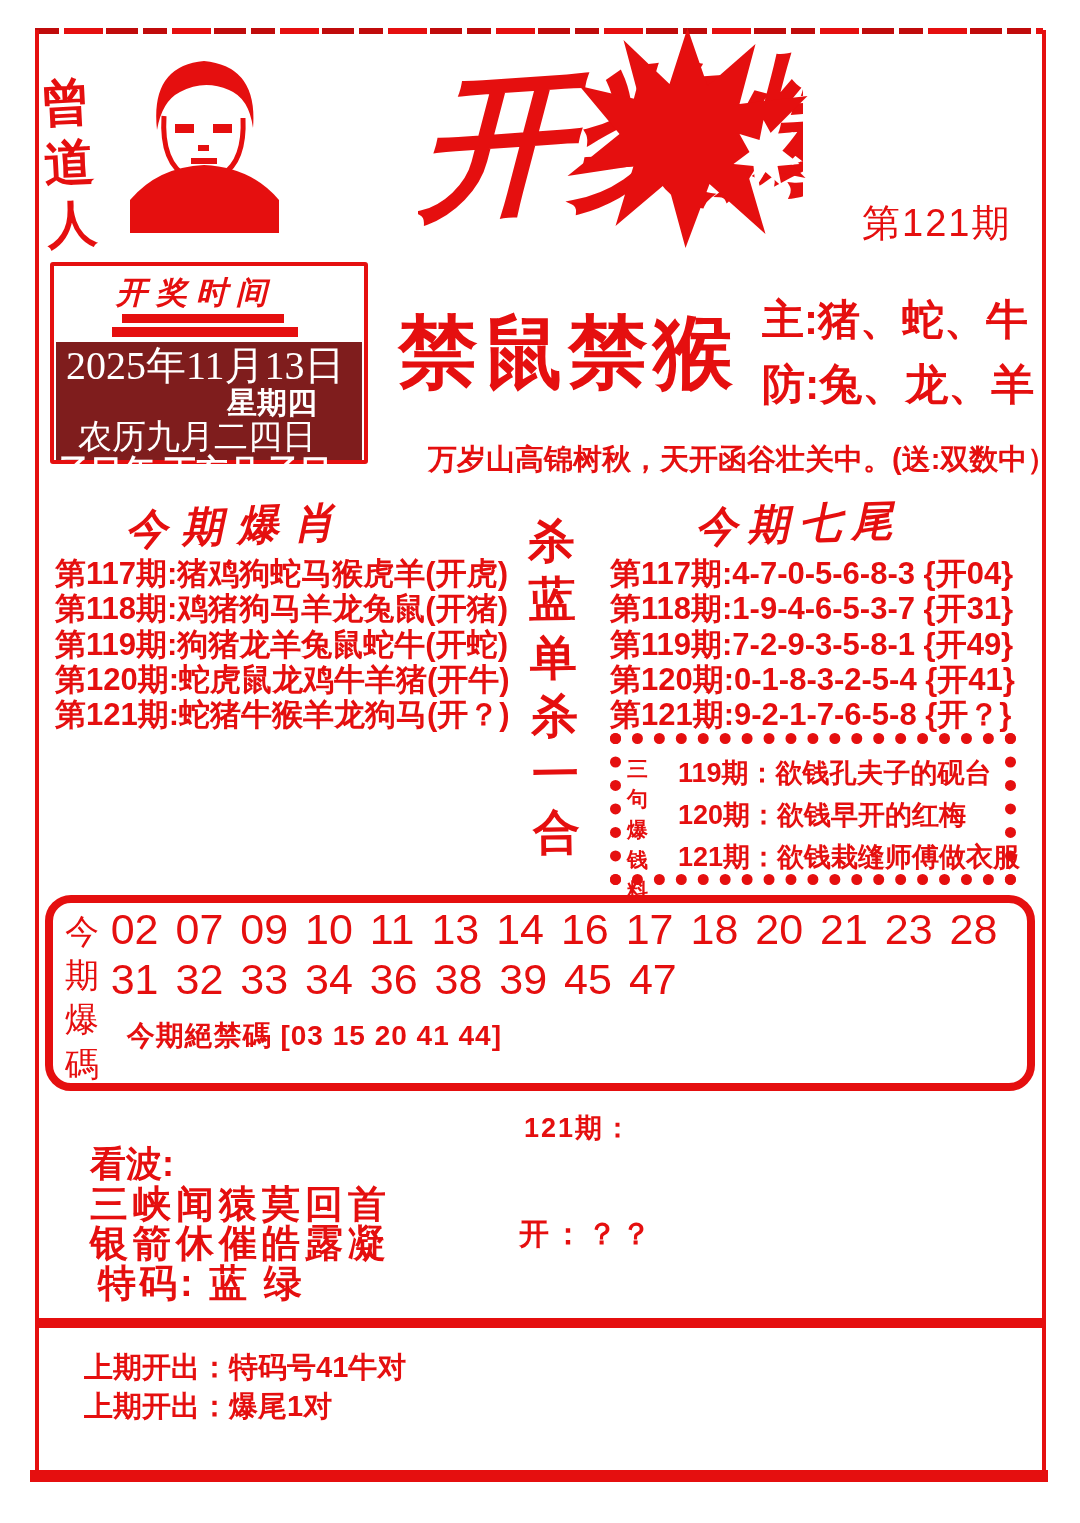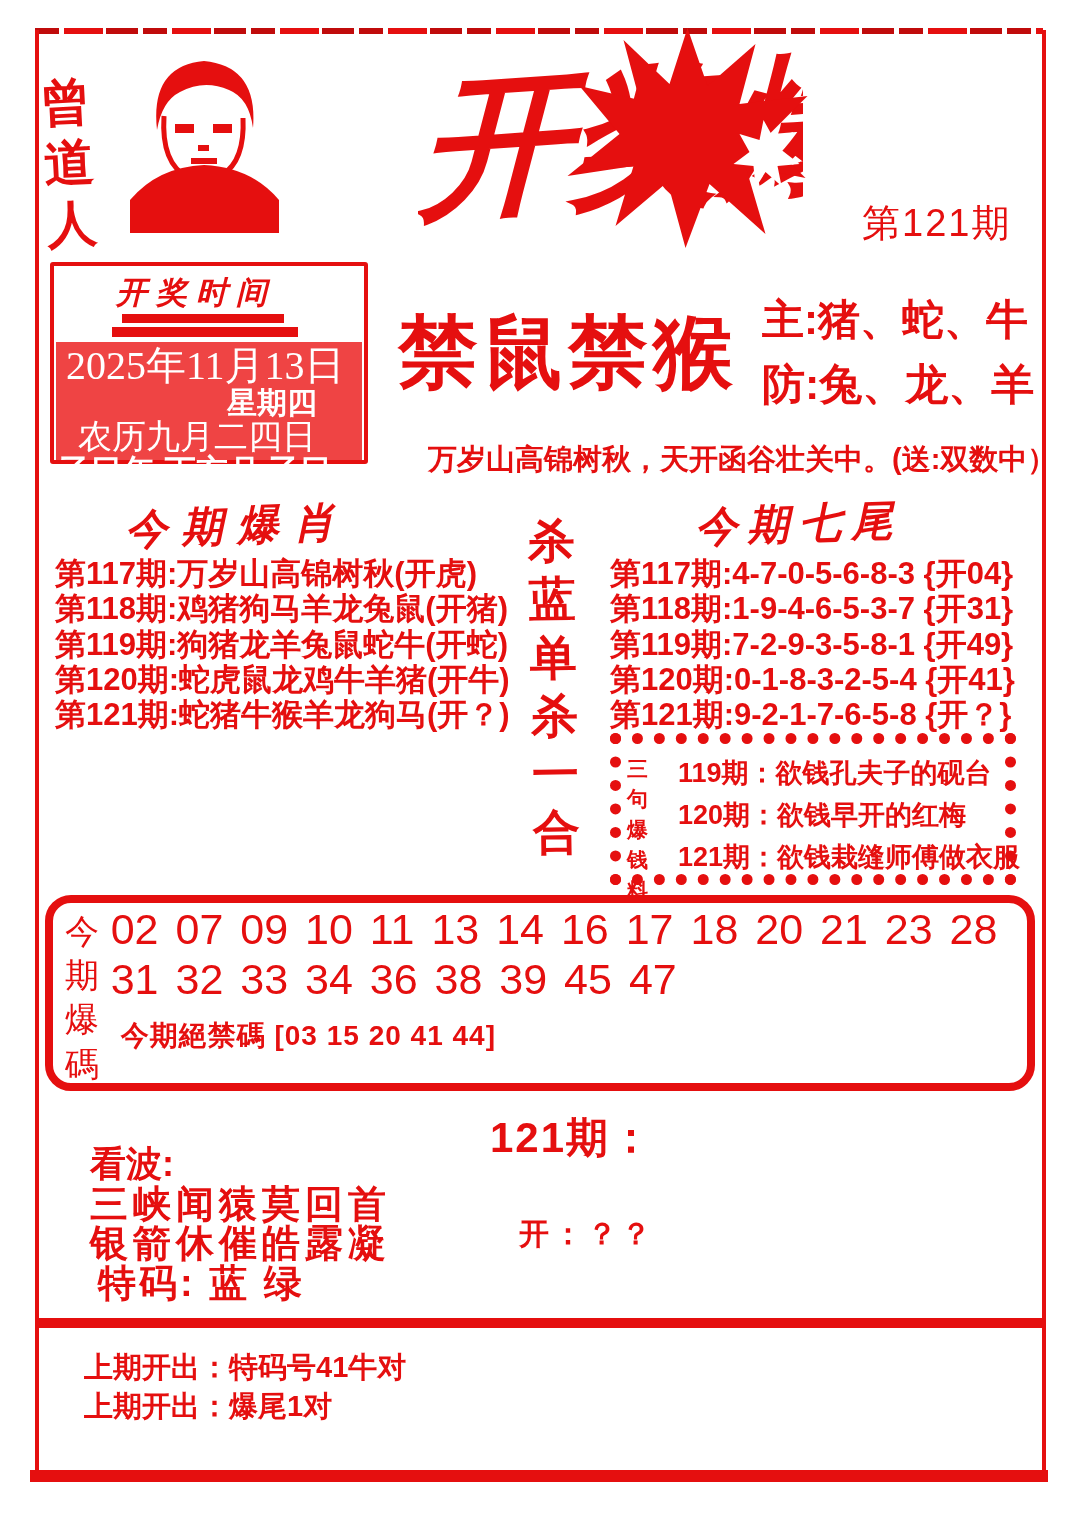--- a/index.html
+++ b/index.html
@@ -20,21 +20,21 @@
   .masthead-wrap{left:418px;top:34px;width:385px;height:212px;overflow:hidden;}
   .masthead{font-family:"DejaVu Serif",serif;font-weight:bold;font-style:italic;
     font-size:152px;line-height:205px;white-space:nowrap;transform:rotate(-4deg) skewX(-5deg);}
   .starburst{left:565px;top:28px;}
   .issue-top{left:862px;top:198px;font-size:38px;font-weight:500;letter-spacing:2px;}
   
   .dtbox{left:50px;top:262px;width:318px;height:202px;border:4px solid #e50f0f;border-radius:3px;box-sizing:border-box;}
   .dt-title{position:absolute;left:62px;top:6px;font-size:31px;font-weight:bold;font-style:italic;letter-spacing:9px;}
   .dt-bar1{position:absolute;left:68px;top:48px;width:162px;height:9px;background:#e50f0f;}
   .dt-bar2{position:absolute;left:58px;top:61px;width:186px;height:10px;background:#e50f0f;}
-  .dt-red{position:absolute;left:2px;top:76px;width:302px;height:116px;background:#ef4444;color:#fff;padding:2px 0 0 4px;}
+  .dt-red{position:absolute;left:2px;top:76px;width:302px;height:116px;background:#7f1d1d;color:#fff;padding:2px 0 0 4px;}
   .dt-date{font-size:40px;font-family:"Liberation Serif",serif;line-height:1.08;padding-left:6px;}
   .dt-week{font-size:30px;font-weight:600;text-align:right;padding-right:45px;line-height:1.05;}
   .dt-lunar{font-size:34px;font-family:"Liberation Serif",serif;line-height:1.05;padding-left:18px;}
   .dt-ganzhi{font-size:31px;font-family:"Liberation Serif",serif;font-weight:bold;line-height:1.1;letter-spacing:1px;}
   
   .headline{left:398px;top:300px;font-size:80px;font-weight:bold;font-family:"DejaVu Serif",serif;letter-spacing:5px;}
   .zhu{left:762px;top:292px;font-size:42px;font-weight:bold;}
   .fang{left:762px;top:356px;font-size:43px;font-weight:bold;}
   .verse{left:428px;top:440px;font-size:29px;font-weight:bold;}
   
@@ -51,27 +51,27 @@
   .sx-note{font-size:31px;font-weight:bold;margin-left:72px;margin-top:4px;}
   .sjbox{left:610px;top:733px;width:406px;height:152px;border:11px dotted #e50f0f;box-sizing:border-box;display:flex;}
   .sj-label{font-size:21px;font-weight:bold;margin:10px 0 0 6px;line-height:1.45;}
   .sj-rows{flex:1;padding-top:8px;}
   .sj-row{font-size:27px;font-weight:bold;margin-left:30px;line-height:42px;white-space:nowrap;}
   
   .bmbox{left:45px;top:895px;width:990px;height:196px;border:8px solid #e50f0f;border-radius:26px;box-sizing:border-box;display:flex;}
   .bm-label{font-size:34px;font-weight:normal;margin:6px 0 0 12px;line-height:1.3;}
   .bm-content{flex:1;padding:2px 0 0 10px;}
   .bm-row{font-size:43px;word-spacing:5px;white-space:nowrap;line-height:1.16;}
-  .bm-forbidden{font-size:28px;font-weight:bold;margin-top:12px;margin-left:10px;letter-spacing:1px;}
+  .bm-forbidden{font-size:28px;font-weight:bold;margin-top:12px;margin-left:16px;letter-spacing:1px;}
   
   .kanbo{left:90px;top:1143px;}
   .kb-title{font-size:36px;font-weight:bold;line-height:42px;}
   .kb-line{font-size:38px;font-weight:bold;letter-spacing:5px;line-height:39px;}
   .kb-special{font-size:38px;font-weight:bold;line-height:40px;margin-left:8px;letter-spacing:3px;}
-  .it-label{left:490px;top:1110px;font-size:42px;font-weight:bold;letter-spacing:2px;text-align:center;}
+  .it-label{left:524px;top:1110px;font-size:27px;font-weight:bold;letter-spacing:2px;text-align:center;}
   .it-verse{left:519px;top:1176px;font-size:30px;font-weight:bold;white-space:pre;}
   .it-open{left:519px;top:1214px;font-size:30px;font-weight:bold;letter-spacing:4px;}
   
   .footer{left:84px;top:1348px;font-size:29px;font-weight:bold;line-height:39px;}
   svg .f{fill:#e50f0f;}
 </style>
 </head>
 <body>
 
 <div id="page">
@@ -118,21 +118,21 @@
     </div>
   </div>
 
   <div class="abs headline">禁鼠禁猴</div>
   <div class="abs zhu">主:猪、蛇、牛</div>
   <div class="abs fang">防:兔、龙、羊</div>
   <div class="abs verse">万岁山高锦树秋，天开函谷壮关中。(送:双数中）</div>
 
   <div class="abs bx-title">今期爆肖</div>
   <div class="abs bx-rows">
-    <div>第117期:万岁山高锦树秋(开虎)</div>
+    <div>第117期:猪鸡狗蛇马猴虎羊(开虎)</div>
     <div>第118期:鸡猪狗马羊龙兔鼠(开猪)</div>
     <div>第119期:狗猪龙羊兔鼠蛇牛(开蛇)</div>
     <div>第120期:蛇虎鼠龙鸡牛羊猪(开牛)</div>
     <div>第121期:蛇猪牛猴羊龙狗马(开？)</div>
   </div>
 
   <div class="abs sha-col">杀蓝单杀一合</div>
 
   <div class="abs qw-title">今期七尾</div>
   <div class="abs qw-rows">

